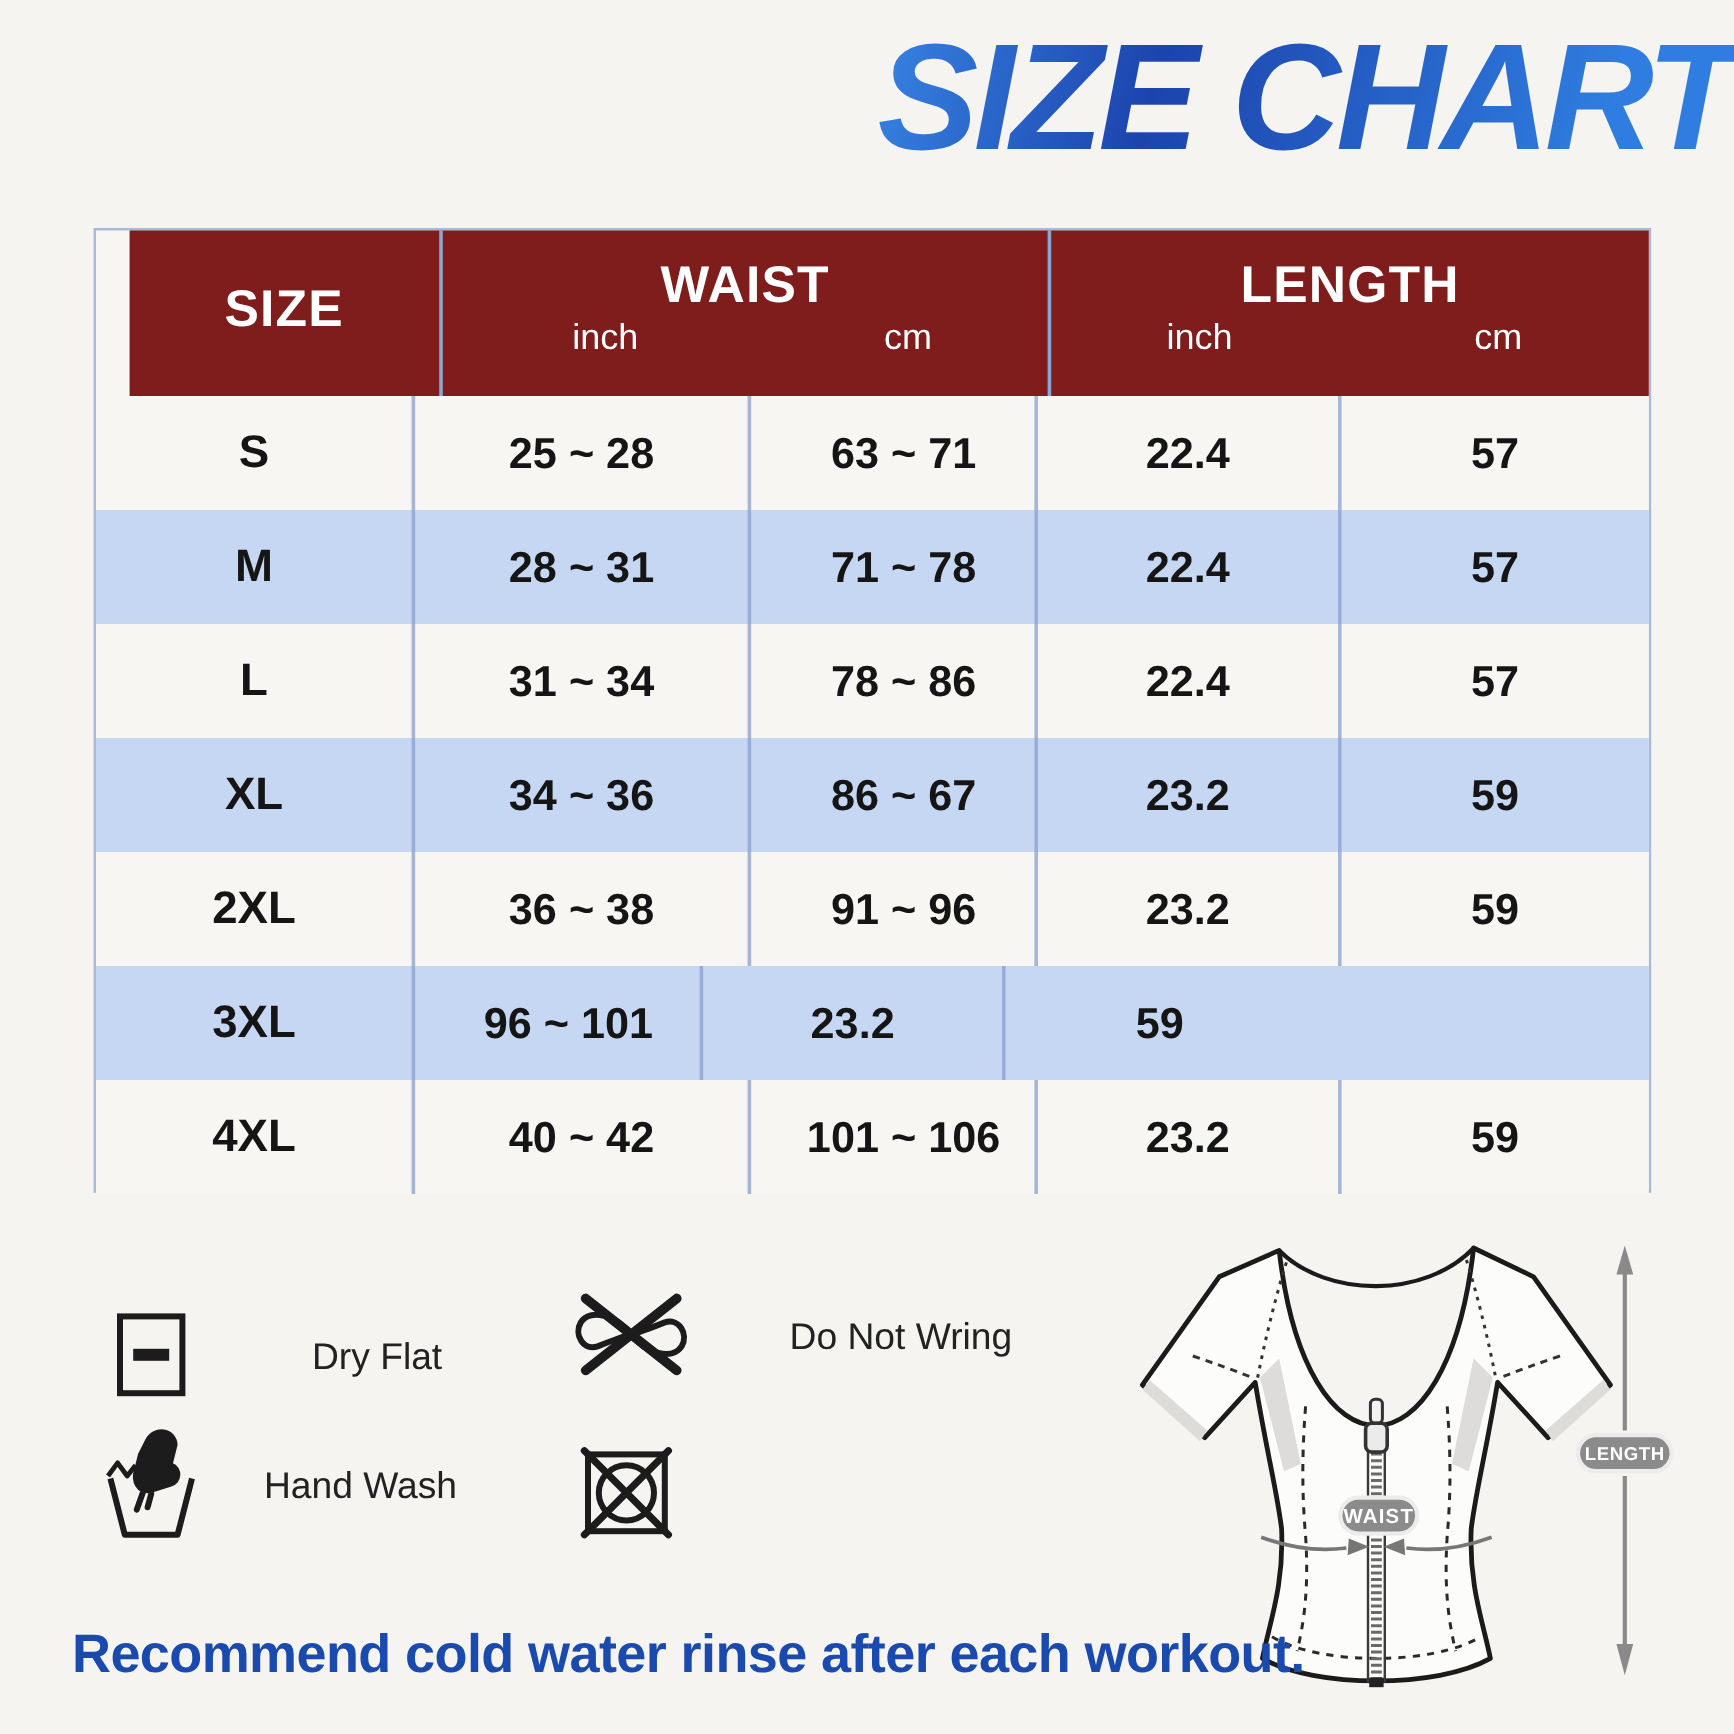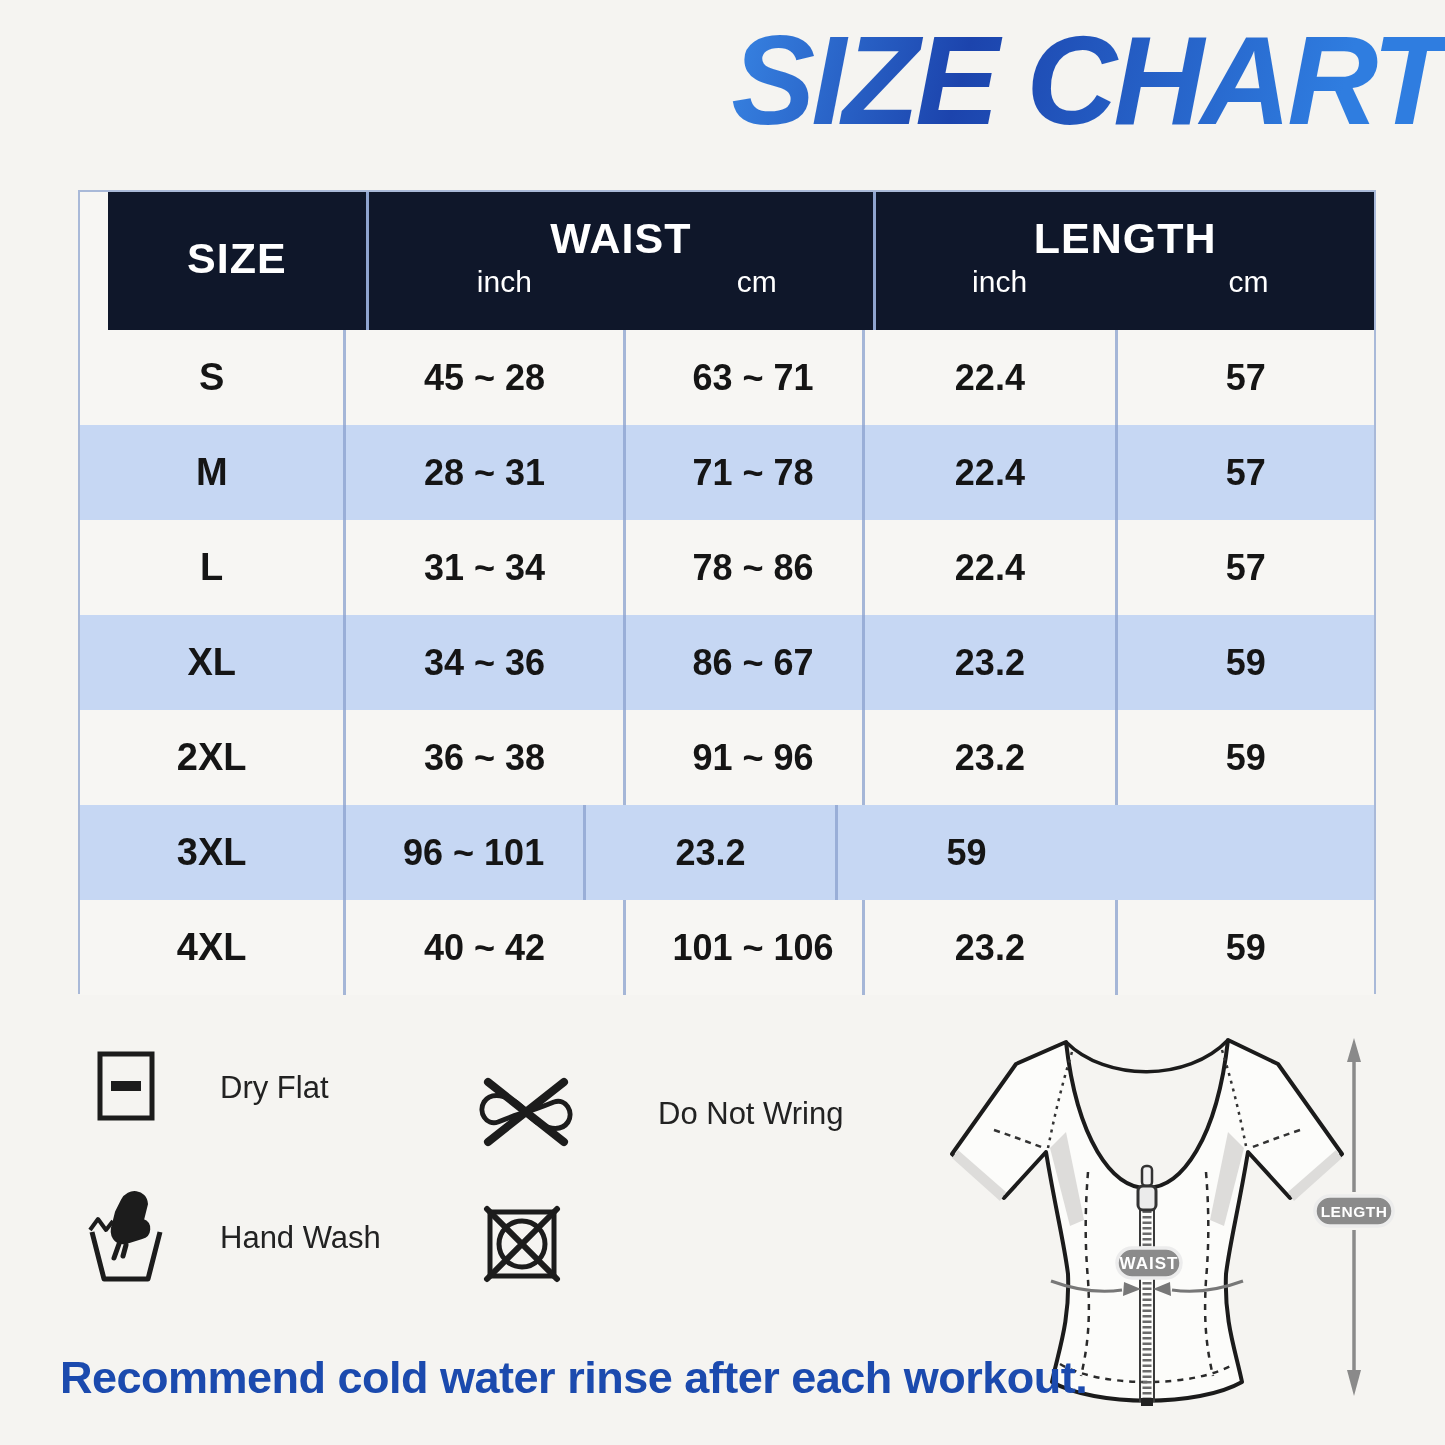--- a/index.html
+++ b/index.html
@@ -32,21 +32,21 @@
   .size-table {
     position: absolute;
     left: 78px; top: 190px;
     width: 1298px; height: 804px;
     border: 2px solid #a9b9d8;
     background: #f7f6f3;
   }
   .t-header {
     display: flex;
     height: 138px;
-    background: #0f172a;
+    background: #7f1d1d;
     color: #ffffff;
     margin-left: 28px;
   }
   .th { position: relative; height: 100%; }
   .th-size {
     width: 20.59%;
     display: flex; align-items: center; justify-content: center;
     border-right: 3px solid #8fa4cf;
     padding-bottom: 6px;
   }
@@ -77,21 +77,21 @@
   }
   .c-size { width: 20.59%; font-size: 38px; }
   .c-wi { width: 21.59%; }
   .c-wc { width: 18.50%; padding-left: 18px; }
   .c-li { width: 19.51%; }
   .c-lc { width: 19.81%; border-right: none; }
 
   
   .care-item { position: absolute; display: flex; align-items: center; }
   .care-label { font-size: 31px; color: #222222; font-weight: normal; white-space: nowrap; }
-  .care-1 { left: 96px;  top: 1052px; height: 72px; }
+  .care-1 { left: 96px;  top: 1095px; height: 72px; gap: 40px; }
   .care-1 .care-label { margin-left: 64px; }
   .care-2 { left: 474px; top: 1072px; height: 84px; }
   .care-2 .care-label { margin-left: 80px; }
   .care-3 { left: 86px;  top: 1190px; height: 96px; }
   .care-3 .care-label { margin-left: 54px; }
   .care-4 { left: 482px; top: 1206px; height: 80px; }
   .care-4 .care-label { margin-left: 96px; }
 
   
   .garment { position: absolute; left: 938px; top: 1022px; width: 470px; height: 420px; }
@@ -130,21 +130,21 @@
         <span class="th-main">LENGTH</span>
         <div class="th-units">
           <span class="unit u-length-inch">inch</span>
           <span class="unit u-length-cm">cm</span>
         </div>
       </div>
     </div>
     <div class="t-body">
         <div class="t-row">
       <div class="td c-size">S</div>
-      <div class="td c-wi">45 ~ 28</div>
+      <div class="td c-wi">25 ~ 28</div>
       <div class="td c-wc">63 ~ 71</div>
       <div class="td c-li">22.4</div>
       <div class="td c-lc">57</div>
     </div>
         <div class="t-row">
       <div class="td c-size">M</div>
       <div class="td c-wi">28 ~ 31</div>
       <div class="td c-wc">71 ~ 78</div>
       <div class="td c-li">22.4</div>
       <div class="td c-lc">57</div>

